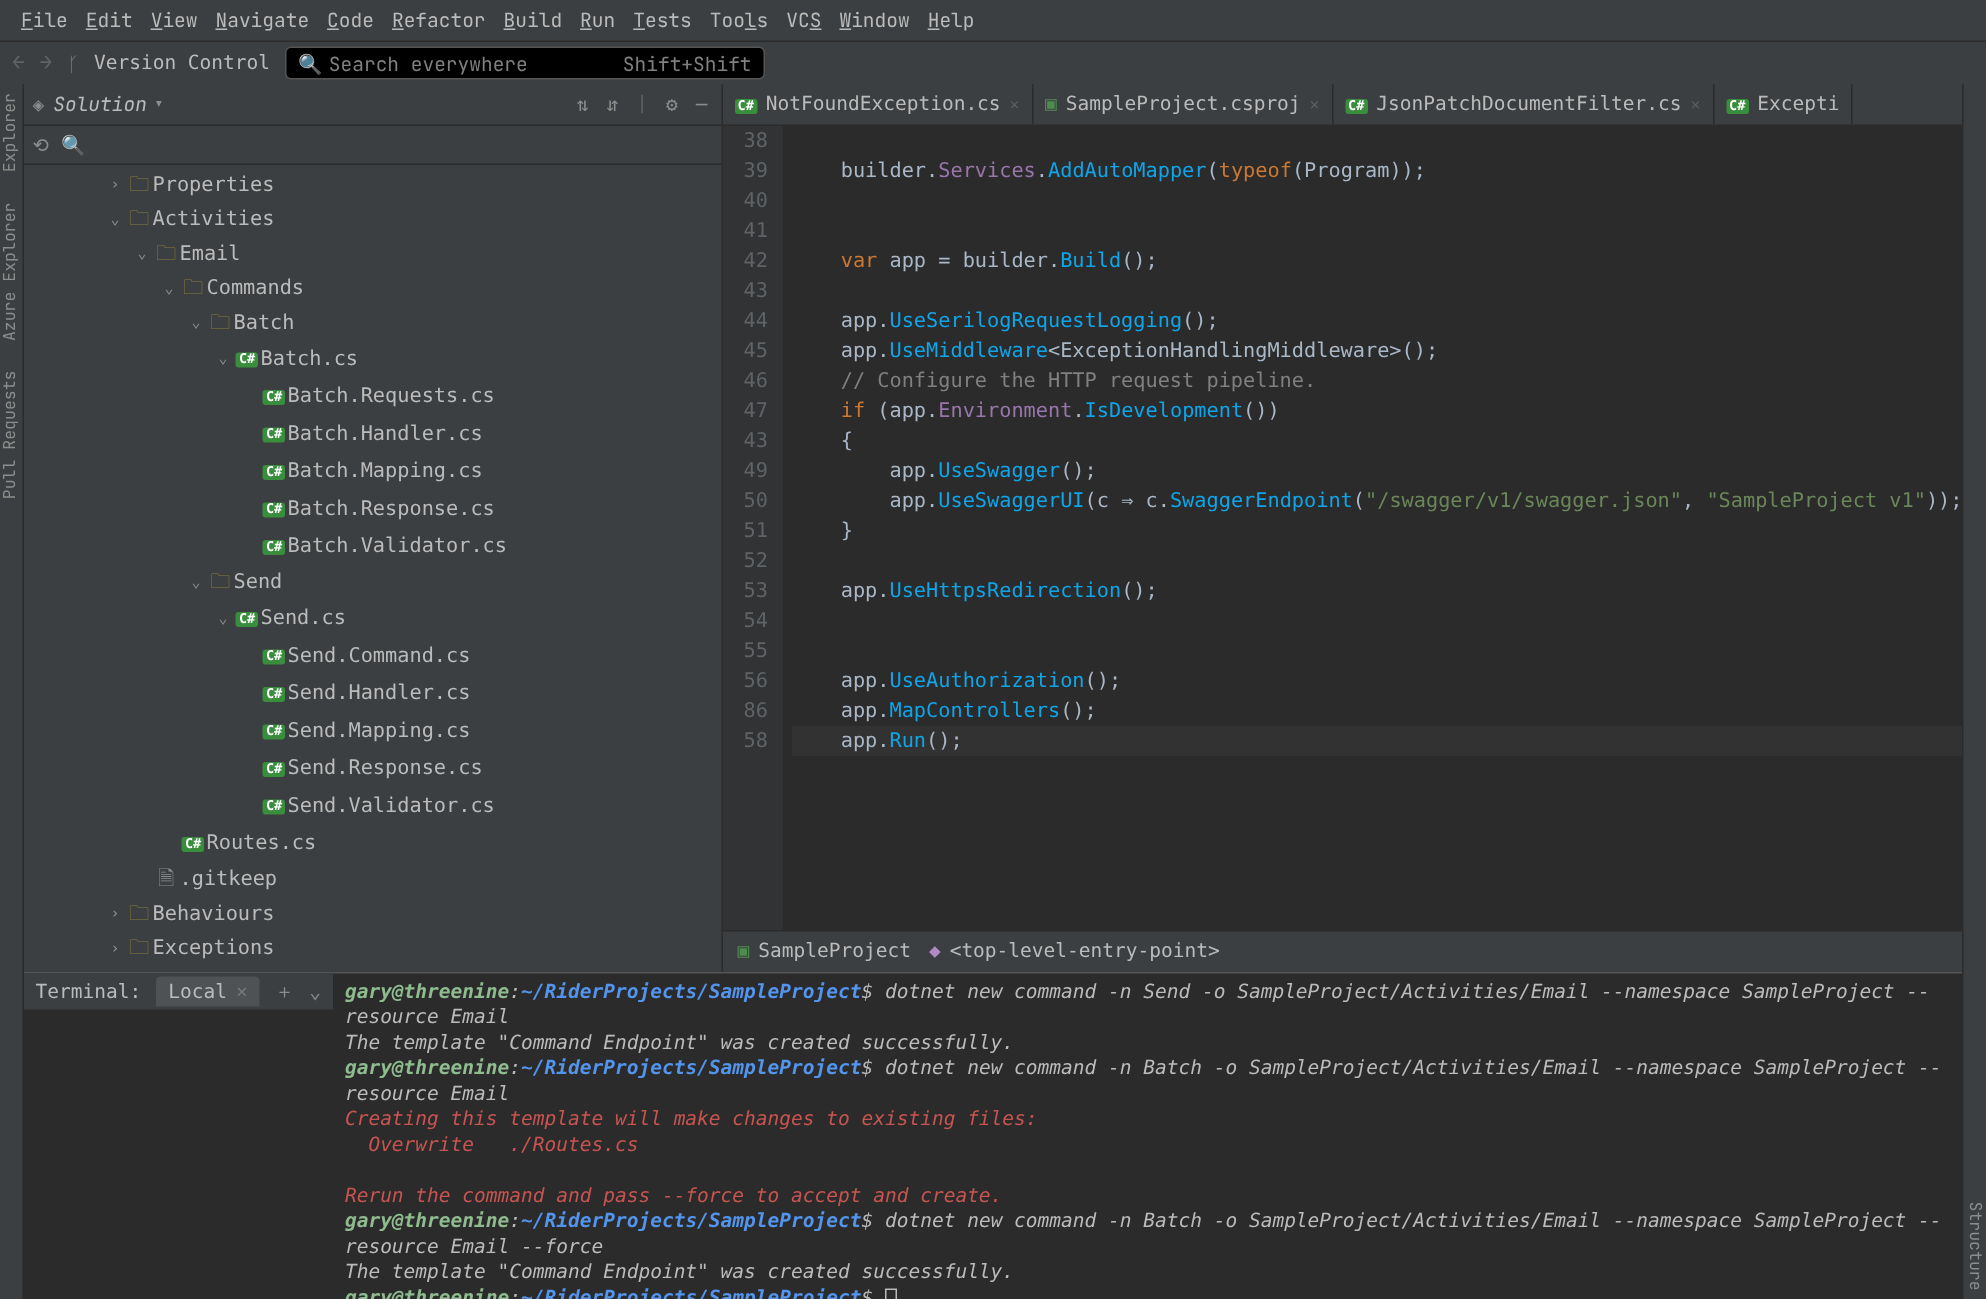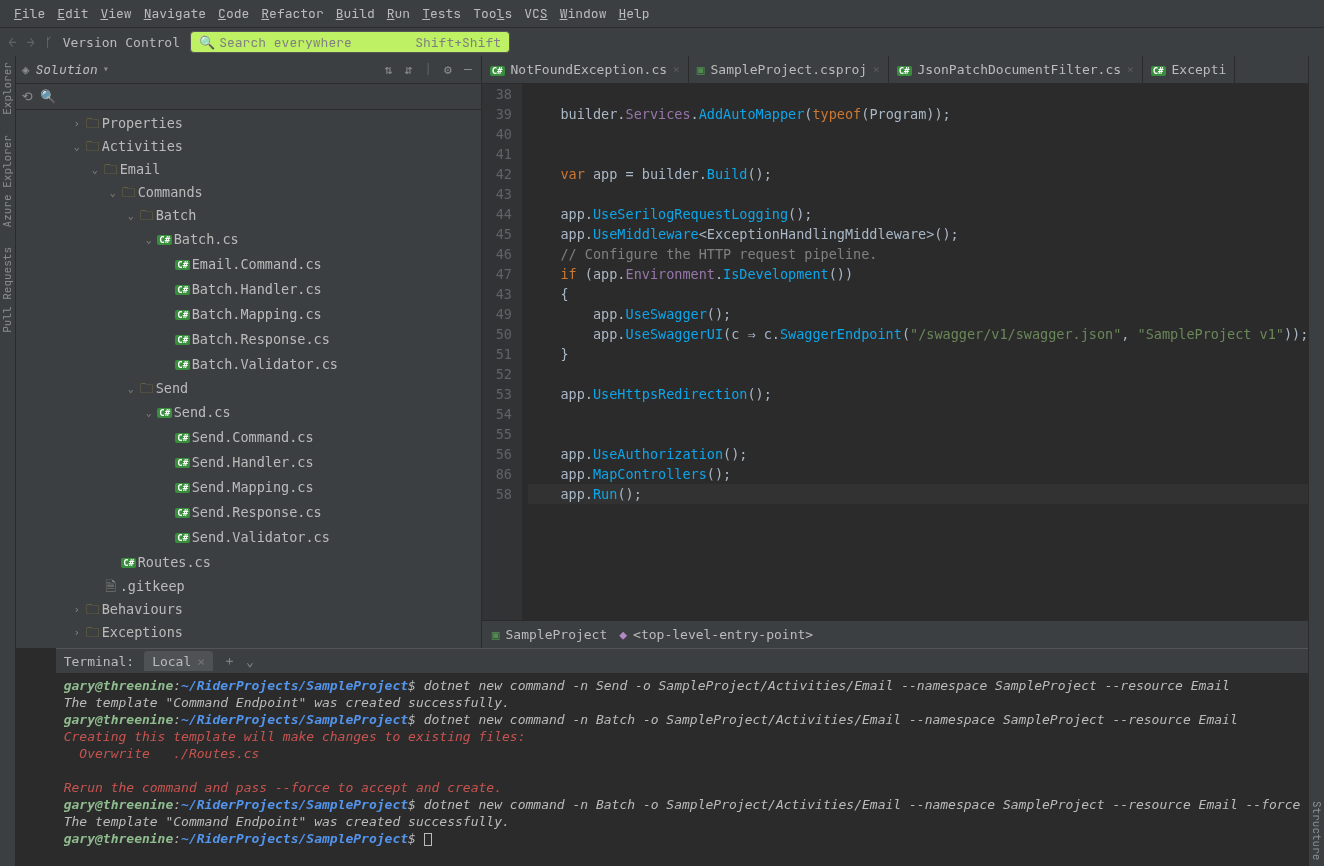--- a/index.html
+++ b/index.html
@@ -6,21 +6,21 @@
   body { background:#2b2b2b; color:#a9b7c6; font-family:"JetBrains Mono","Consolas","Menlo",monospace; font-size:13px; overflow:hidden; width:1324px; height:866px; }
   
   .menubar { background:#3c3f41; height:28px; display:flex; align-items:center; padding:0 8px; border-bottom:1px solid #2b2b2b; }
   .menubar .item { color:#bbbbbb; padding:0 6px; cursor:default; }
   .menubar .item u { text-decoration:underline; }
   
   .navrow { background:#3c3f41; height:28px; display:flex; align-items:center; padding:0 8px; gap:10px; }
   .navrow .arrow { color:#606366; font-size:14px; }
   .navrow .branch-icon { color:#787878; }
   .navrow .crumb { color:#bbbbbb; font-family:monospace; }
-  .search-every { background:#bef264; border:1px solid #555; border-radius:4px; height:22px; display:flex; align-items:center; padding:0 8px; color:#808080; width:320px; justify-content:space-between; }
+  .search-every { background:#000000; border:1px solid #555; border-radius:4px; height:22px; display:flex; align-items:center; padding:0 8px; color:#808080; width:320px; justify-content:space-between; }
   .search-every .lens { margin-right:4px; }
   
   .main { display:flex; height:calc(100% - 28px - 28px); }
   .left-gutter { width:25px; background:#3c3f41; border-right:1px solid #2b2b2b; display:flex; flex-direction:column; align-items:center; padding-top:6px; gap:20px; }
   .left-gutter .vlabel { writing-mode:vertical-rl; transform:rotate(180deg); font-size:11px; color:#8c8c8c; cursor:default; display:flex; align-items:center; gap:4px; }
   .right-gutter { width:25px; background:#3c3f41; border-left:1px solid #2b2b2b; display:flex; flex-direction:column-reverse; align-items:center; padding-bottom:6px; gap:20px;}
   .right-gutter .vlabel { writing-mode:vertical-rl; font-size:11px; color:#8c8c8c; cursor:default; }
   .center { flex:1; display:flex; flex-direction:column; }
   .work { flex:1; display:flex; min-height:0; }
   
@@ -45,21 +45,21 @@
   .code-area { flex:1; display:flex; overflow:hidden; font-family:monospace; font-size:13.5px; line-height:20px;}
   .gutter-num { background:#313335; color:#606366; text-align:right; padding:0 10px 0 14px; user-select:none;}
   .code { flex:1; padding-left:6px; white-space:pre; color:#a9b7c6; overflow:hidden;}
   .hl-line { background:#323232; display:block; width:100%;}
   .k { color:#cc7832; } .m { color:#0ea5e9; } .p { color:#9876aa; } .s { color:#6a8759; } .c { color:#808080; }
   .crumbbar { height:28px; background:#3c3f41; border-top:1px solid #2b2b2b; display:flex; align-items:center; gap:12px; padding:0 10px; font-family:monospace; color:#bbbbbb;}
   .crumbbar .ci { display:flex; align-items:center; gap:6px;}
   .pkg-icon { color:#4e8c4e; }
   .lam-icon { color:#b389c5; }
   
-  .terminal-wrap { height:218px; background:#2b2b2b; border-top:1px solid #555; display:flex; flex-direction:column;margin-left:40px;}
+  .terminal-wrap { height:218px; background:#2b2b2b; border-top:1px solid #555; display:flex; flex-direction:row;}
   .term-head { height:24px; background:#3c3f41; display:flex; align-items:center; padding:0 8px; gap:10px; font-family:monospace; color:#bbbbbb;}
   .term-head .tabt { background:#4e5254; padding:0 8px; border-radius:3px 3px 0 0; display:flex; align-items:center; gap:6px; height:20px;}
   .term-head .plus,.term-head .chev{ color:#8c8c8c; }
   .term-body { flex:1; padding:4px 8px; font-family:monospace; font-size:13px; line-height:17px; color:#bbbbbb; overflow:hidden; white-space:pre-wrap;font-style:italic;}
   .tg { color:#8fbc8f; font-weight:bold;} .tb { color:#5394ec; font-weight:bold;} .tr { color:#c75450; } .tw{color:#bbbbbb;} .cursor-box{ display:inline-block; width:8px; height:13px; border:1px solid #bbbbbb; vertical-align:middle;}
 </style>
 </head>
 <body>
 
 <div class="menubar" id="menubar">
@@ -143,21 +143,21 @@
               <span>Batch</span>
             </div>
             <div class="node" style="padding-left: 126px;">
               <span class="arrow">⌄</span>
               <span class="icon"><span class="cs-icon">C#</span></span>
               <span>Batch.cs</span>
             </div>
             <div class="node" style="padding-left: 144px;">
               <span class="arrow"></span>
               <span class="icon"><span class="cs-icon">C#</span></span>
-              <span>Email.Command.cs</span>
+              <span>Batch.Requests.cs</span>
             </div>
             <div class="node" style="padding-left: 144px;">
               <span class="arrow"></span>
               <span class="icon"><span class="cs-icon">C#</span></span>
               <span>Batch.Handler.cs</span>
             </div>
             <div class="node" style="padding-left: 144px;">
               <span class="arrow"></span>
               <span class="icon"><span class="cs-icon">C#</span></span>
               <span>Batch.Mapping.cs</span>

